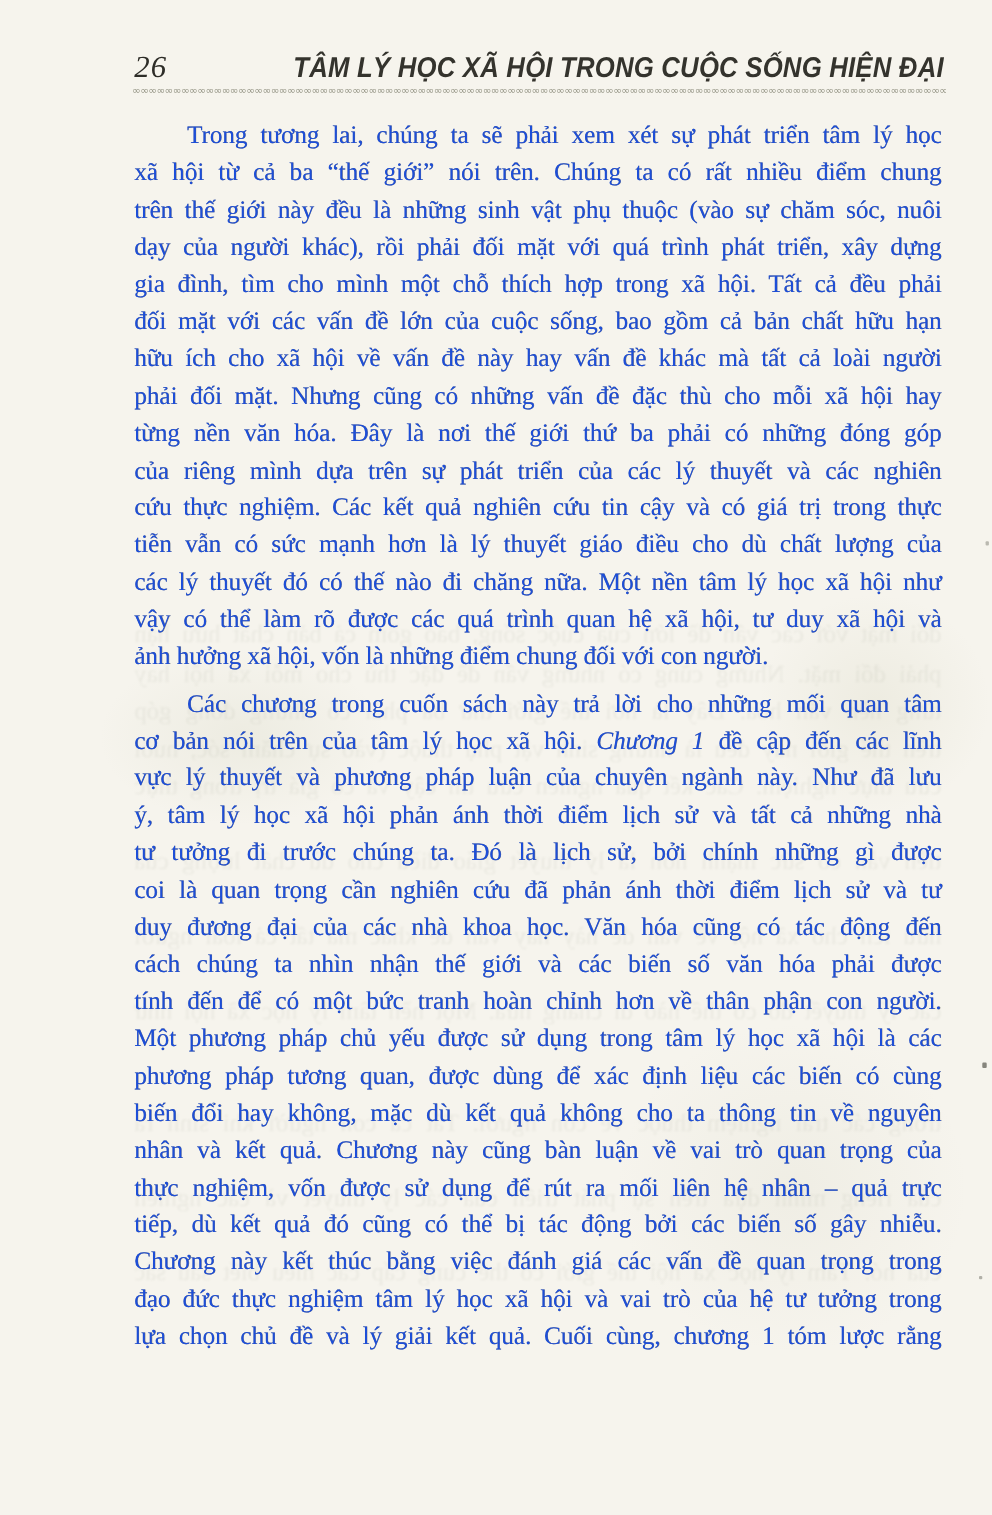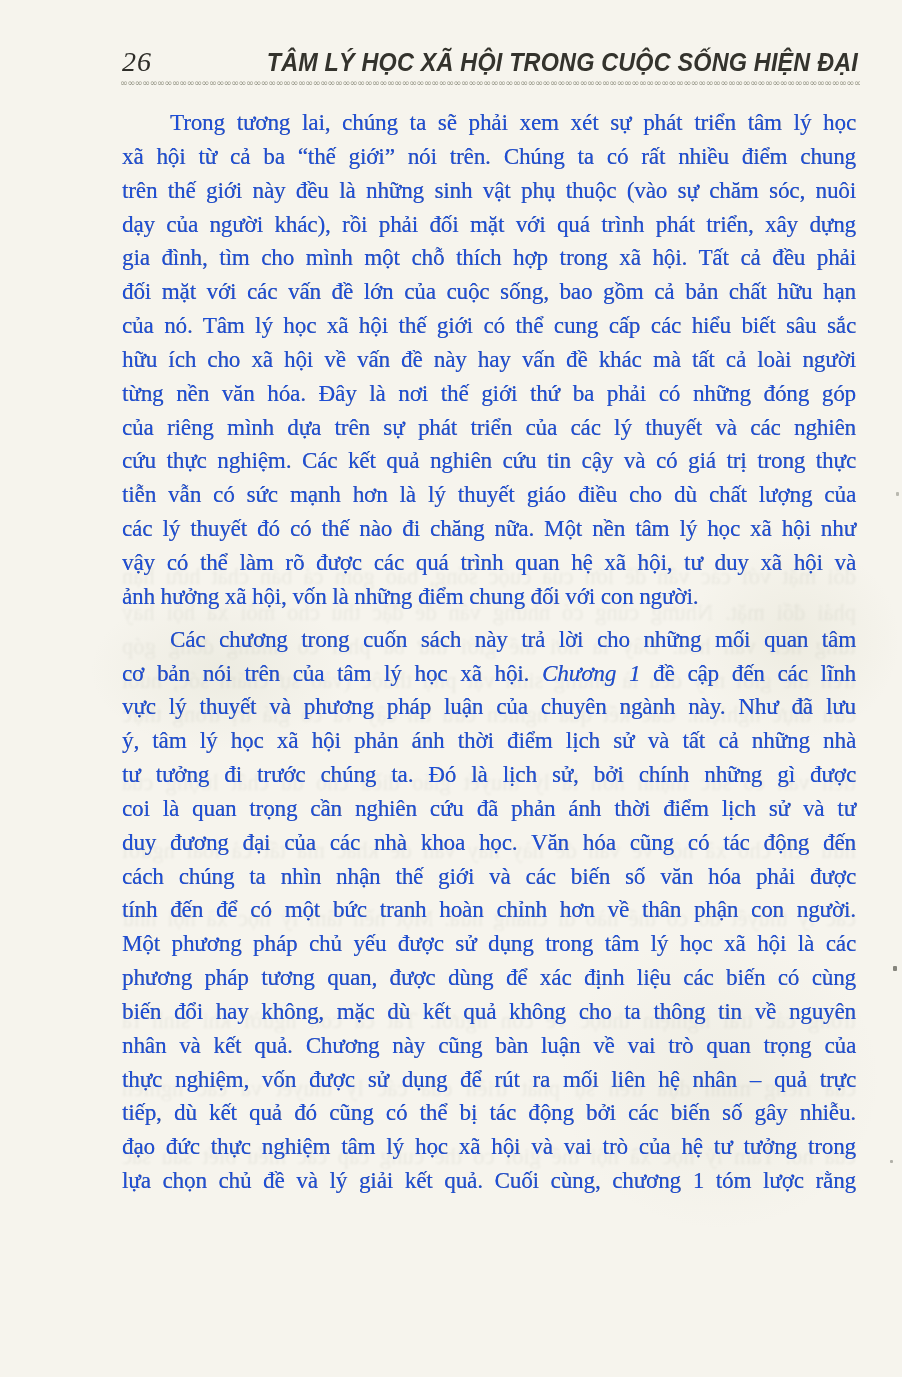--- a/index.html
+++ b/index.html
@@ -105,22 +105,22 @@
 
   <main class="body">
 
     <div class="para">
       <div class="line indent">Trong tương lai, chúng ta sẽ phải xem xét sự phát triển tâm lý học</div>
       <div class="line">xã hội từ cả ba “thế giới” nói trên. Chúng ta có rất nhiều điểm chung</div>
       <div class="line">trên thế giới này đều là những sinh vật phụ thuộc (vào sự chăm sóc, nuôi</div>
       <div class="line">dạy của người khác), rồi phải đối mặt với quá trình phát triển, xây dựng</div>
       <div class="line">gia đình, tìm cho mình một chỗ thích hợp trong xã hội. Tất cả đều phải</div>
       <div class="line">đối mặt với các vấn đề lớn của cuộc sống, bao gồm cả bản chất hữu hạn</div>
-      <div class="line">của nó. Tâm lý học xã hội thế giới có thể cung cấp các hiểu biết sâu sắc</div>
       <div class="line">hữu ích cho xã hội về vấn đề này hay vấn đề khác mà tất cả loài người</div>
+      <div class="line">phải đối mặt. Nhưng cũng có những vấn đề đặc thù cho mỗi xã hội hay</div>
       <div class="line">từng nền văn hóa. Đây là nơi thế giới thứ ba phải có những đóng góp</div>
       <div class="line">của riêng mình dựa trên sự phát triển của các lý thuyết và các nghiên</div>
       <div class="line">cứu thực nghiệm. Các kết quả nghiên cứu tin cậy và có giá trị trong thực</div>
       <div class="line">tiễn vẫn có sức mạnh hơn là lý thuyết giáo điều cho dù chất lượng của</div>
       <div class="line">các lý thuyết đó có thế nào đi chăng nữa. Một nền tâm lý học xã hội như</div>
       <div class="line">vậy có thể làm rõ được các quá trình quan hệ xã hội, tư duy xã hội và</div>
       <div class="line short">ảnh hưởng xã hội, vốn là những điểm chung đối với con người.</div>
     </div>
 
     <div class="para para2">
@@ -132,20 +132,21 @@
       <div class="line">coi là quan trọng cần nghiên cứu đã phản ánh thời điểm lịch sử và tư</div>
       <div class="line">duy đương đại của các nhà khoa học. Văn hóa cũng có tác động đến</div>
       <div class="line">cách chúng ta nhìn nhận thế giới và các biến số văn hóa phải được</div>
       <div class="line">tính đến để có một bức tranh hoàn chỉnh hơn về thân phận con người.</div>
       <div class="line">Một phương pháp chủ yếu được sử dụng trong tâm lý học xã hội là các</div>
       <div class="line">phương pháp tương quan, được dùng để xác định liệu các biến có cùng</div>
       <div class="line">biến đổi hay không, mặc dù kết quả không cho ta thông tin về nguyên</div>
       <div class="line">nhân và kết quả. Chương này cũng bàn luận về vai trò quan trọng của</div>
       <div class="line">thực nghiệm, vốn được sử dụng để rút ra mối liên hệ nhân – quả trực</div>
       <div class="line">tiếp, dù kết quả đó cũng có thể bị tác động bởi các biến số gây nhiễu.</div>
+      <div class="line">Chương này kết thúc bằng việc đánh giá các vấn đề quan trọng trong</div>
       <div class="line">đạo đức thực nghiệm tâm lý học xã hội và vai trò của hệ tư tưởng trong</div>
       <div class="line">lựa chọn chủ đề và lý giải kết quả. Cuối cùng, chương 1 tóm lược rằng</div>
     </div>
 
   </main>
 
   <div class="speck s1"></div>
   <div class="speck s2"></div>
   <div class="speck s3"></div>
 

